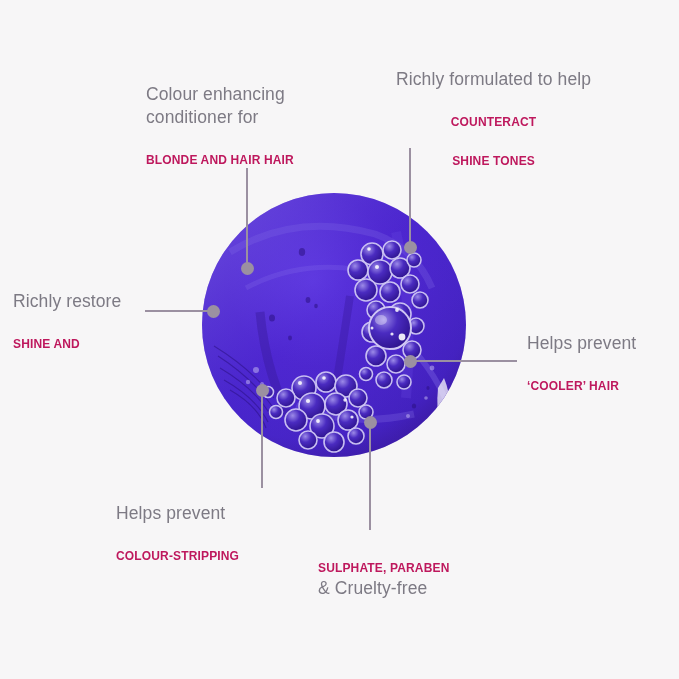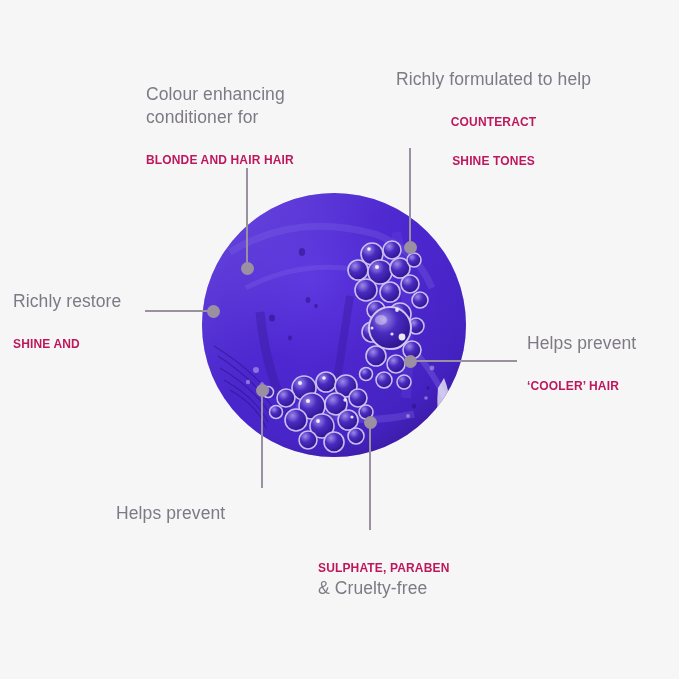--- a/index.html
+++ b/index.html
@@ -261,20 +261,21 @@
     <span class="bold">SHINE AND</span>
   </div>
 
   <div class="callout" id="callout-cooler">
     <span class="reg">Helps prevent</span>
     <span class="bold">‘COOLER’ HAIR</span>
   </div>
 
   <div class="callout" id="callout-stripping">
     <span class="reg">Helps prevent</span>
+    <span class="bold">COLOUR-STRIPPING</span>
   </div>
 
   <div class="callout" id="callout-sulphate">
     <span class="bold">SULPHATE, PARABEN</span>
     <span class="reg">&amp; Cruelty-free</span>
   </div>
 
 </div>
 
 </body></html>

